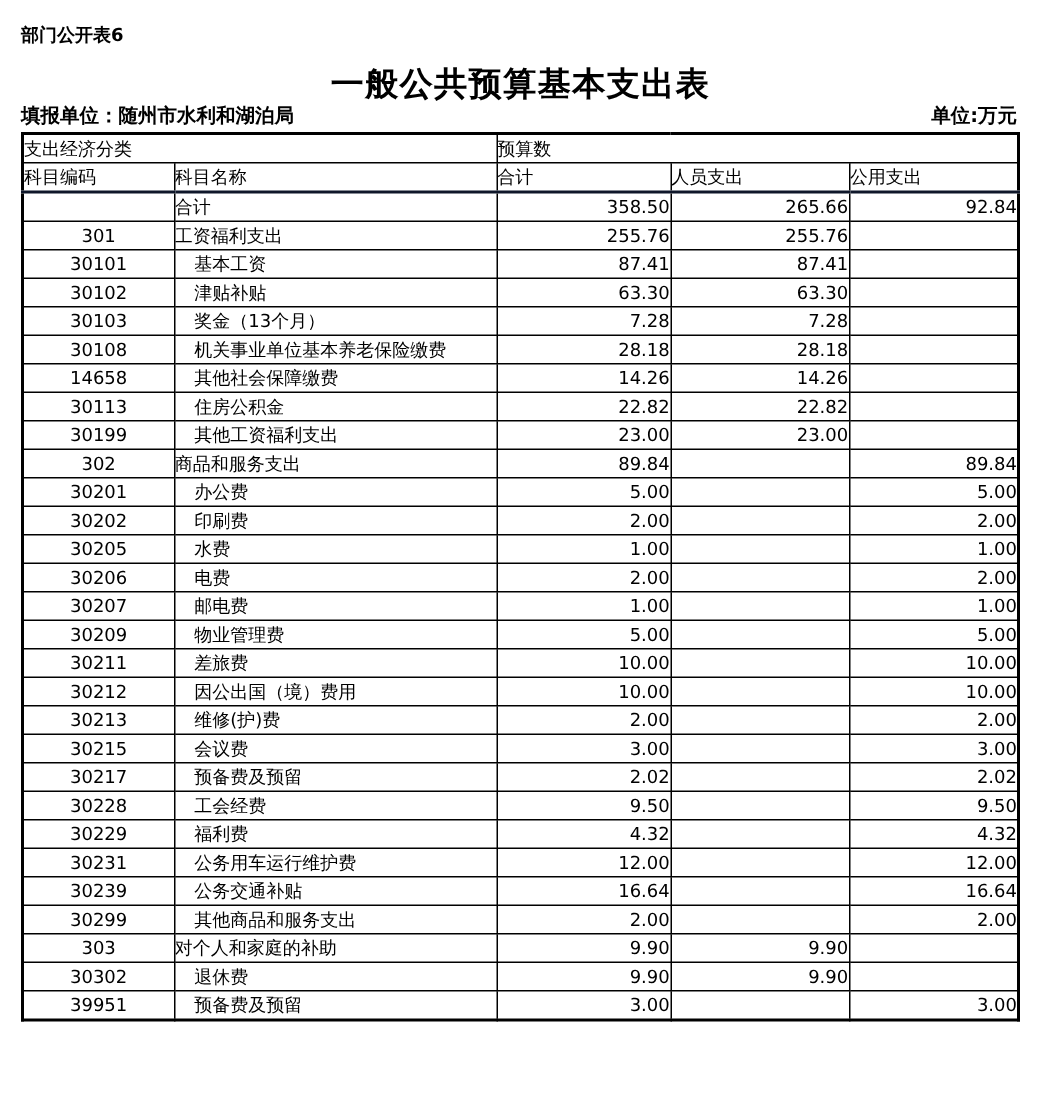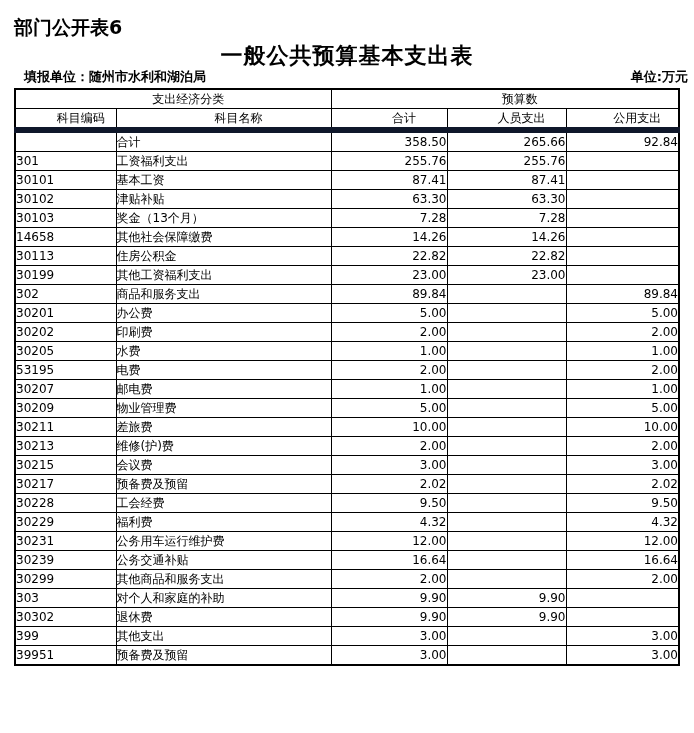--- a/index.html
+++ b/index.html
@@ -5,48 +5,48 @@
   * { box-sizing: border-box; }
   html, body { margin: 0; padding: 0; }
   body {
     width: 694px; height: 733px;
     background: #ffffff; color: #000000;
     font-family: "DejaVu Sans", "Liberation Sans", sans-serif;
     position: relative; overflow: hidden;
   }
   .doc-label {
     position: absolute; left: 14px; top: 15px;
-    font-size: 19px; font-weight: bold; white-space: nowrap;
+    font-size: 12px; font-weight: bold; white-space: nowrap;
   }
   .page-title {
     position: absolute; left: 0; top: 41px; width: 694px;
     text-align: center; font-size: 22px; font-weight: bold;
     letter-spacing: 1px; white-space: nowrap;
   }
   .meta-row {
     position: absolute; left: 14px; top: 68px; width: 664px;
     display: flex; justify-content: space-between;
-    font-size: 13px; font-weight: bold; margin-left: 10px;
+    font-size: 13px; font-weight: bold;
   }
   table.budget {
     position: absolute; left: 14px; top: 88px;
     border-collapse: collapse; table-layout: fixed;
     border: 2px solid #000;
   }
   table.budget th, table.budget td {
     border: 1px solid #000;
     font-size: 12px; font-weight: normal;
     padding: 0; height: 18px; line-height: 18px;
     overflow: hidden; white-space: nowrap;
   }
-  table.budget thead th { text-align: center; padding-left: 30px; }
-  table.budget thead tr:last-child th { border-bottom: 6px solid #0f172a; }
-  td.td-code  { text-align: left; padding-left: 3px; }
+  table.budget thead th { text-align: left; }
+  table.budget thead tr:last-child th { border-bottom: 2px solid #0f172a; }
+  td.td-code  { text-align: center; padding-left: 3px; }
   td.td-name  { text-align: left; padding-left: 3px; }
-  td.td-name.indent { }
+  td.td-name.indent { padding-left: 13px; }
   td.td-num   { text-align: right; padding-right: 4px; }
 </style>
 </head>
 <body>
 
 <div class="doc-label">部门公开表6</div>
 <div class="page-title">一般公共预算基本支出表</div>
 <div class="meta-row">
   <span>填报单位：随州市水利和湖泊局</span>
   <span>单位:万元</span>
@@ -103,20 +103,27 @@
         <td class="td-num"></td>
       </tr>
       <tr>
         <td class="td-code">30103</td>
         <td class="td-name indent">奖金（13个月）</td>
         <td class="td-num">7.28</td>
         <td class="td-num">7.28</td>
         <td class="td-num"></td>
       </tr>
       <tr>
+        <td class="td-code">30108</td>
+        <td class="td-name indent">机关事业单位基本养老保险缴费</td>
+        <td class="td-num">28.18</td>
+        <td class="td-num">28.18</td>
+        <td class="td-num"></td>
+      </tr>
+      <tr>
         <td class="td-code">14658</td>
         <td class="td-name indent">其他社会保障缴费</td>
         <td class="td-num">14.26</td>
         <td class="td-num">14.26</td>
         <td class="td-num"></td>
       </tr>
       <tr>
         <td class="td-code">30113</td>
         <td class="td-name indent">住房公积金</td>
         <td class="td-num">22.82</td>
@@ -152,21 +159,21 @@
         <td class="td-num">2.00</td>
       </tr>
       <tr>
         <td class="td-code">30205</td>
         <td class="td-name indent">水费</td>
         <td class="td-num">1.00</td>
         <td class="td-num"></td>
         <td class="td-num">1.00</td>
       </tr>
       <tr>
-        <td class="td-code">53195</td>
+        <td class="td-code">30206</td>
         <td class="td-name indent">电费</td>
         <td class="td-num">2.00</td>
         <td class="td-num"></td>
         <td class="td-num">2.00</td>
       </tr>
       <tr>
         <td class="td-code">30207</td>
         <td class="td-name indent">邮电费</td>
         <td class="td-num">1.00</td>
         <td class="td-num"></td>
@@ -175,20 +182,27 @@
       <tr>
         <td class="td-code">30209</td>
         <td class="td-name indent">物业管理费</td>
         <td class="td-num">5.00</td>
         <td class="td-num"></td>
         <td class="td-num">5.00</td>
       </tr>
       <tr>
         <td class="td-code">30211</td>
         <td class="td-name indent">差旅费</td>
+        <td class="td-num">10.00</td>
+        <td class="td-num"></td>
+        <td class="td-num">10.00</td>
+      </tr>
+      <tr>
+        <td class="td-code">30212</td>
+        <td class="td-name indent">因公出国（境）费用</td>
         <td class="td-num">10.00</td>
         <td class="td-num"></td>
         <td class="td-num">10.00</td>
       </tr>
       <tr>
         <td class="td-code">30213</td>
         <td class="td-name indent">维修(护)费</td>
         <td class="td-num">2.00</td>
         <td class="td-num"></td>
         <td class="td-num">2.00</td>
@@ -248,27 +262,20 @@
         <td class="td-num">9.90</td>
         <td class="td-num">9.90</td>
         <td class="td-num"></td>
       </tr>
       <tr>
         <td class="td-code">30302</td>
         <td class="td-name indent">退休费</td>
         <td class="td-num">9.90</td>
         <td class="td-num">9.90</td>
         <td class="td-num"></td>
-      </tr>
-      <tr>
-        <td class="td-code">399</td>
-        <td class="td-name">其他支出</td>
-        <td class="td-num">3.00</td>
-        <td class="td-num"></td>
-        <td class="td-num">3.00</td>
       </tr>
       <tr>
         <td class="td-code">39951</td>
         <td class="td-name indent">预备费及预留</td>
         <td class="td-num">3.00</td>
         <td class="td-num"></td>
         <td class="td-num">3.00</td>
       </tr>
     </tbody>
 </table>

